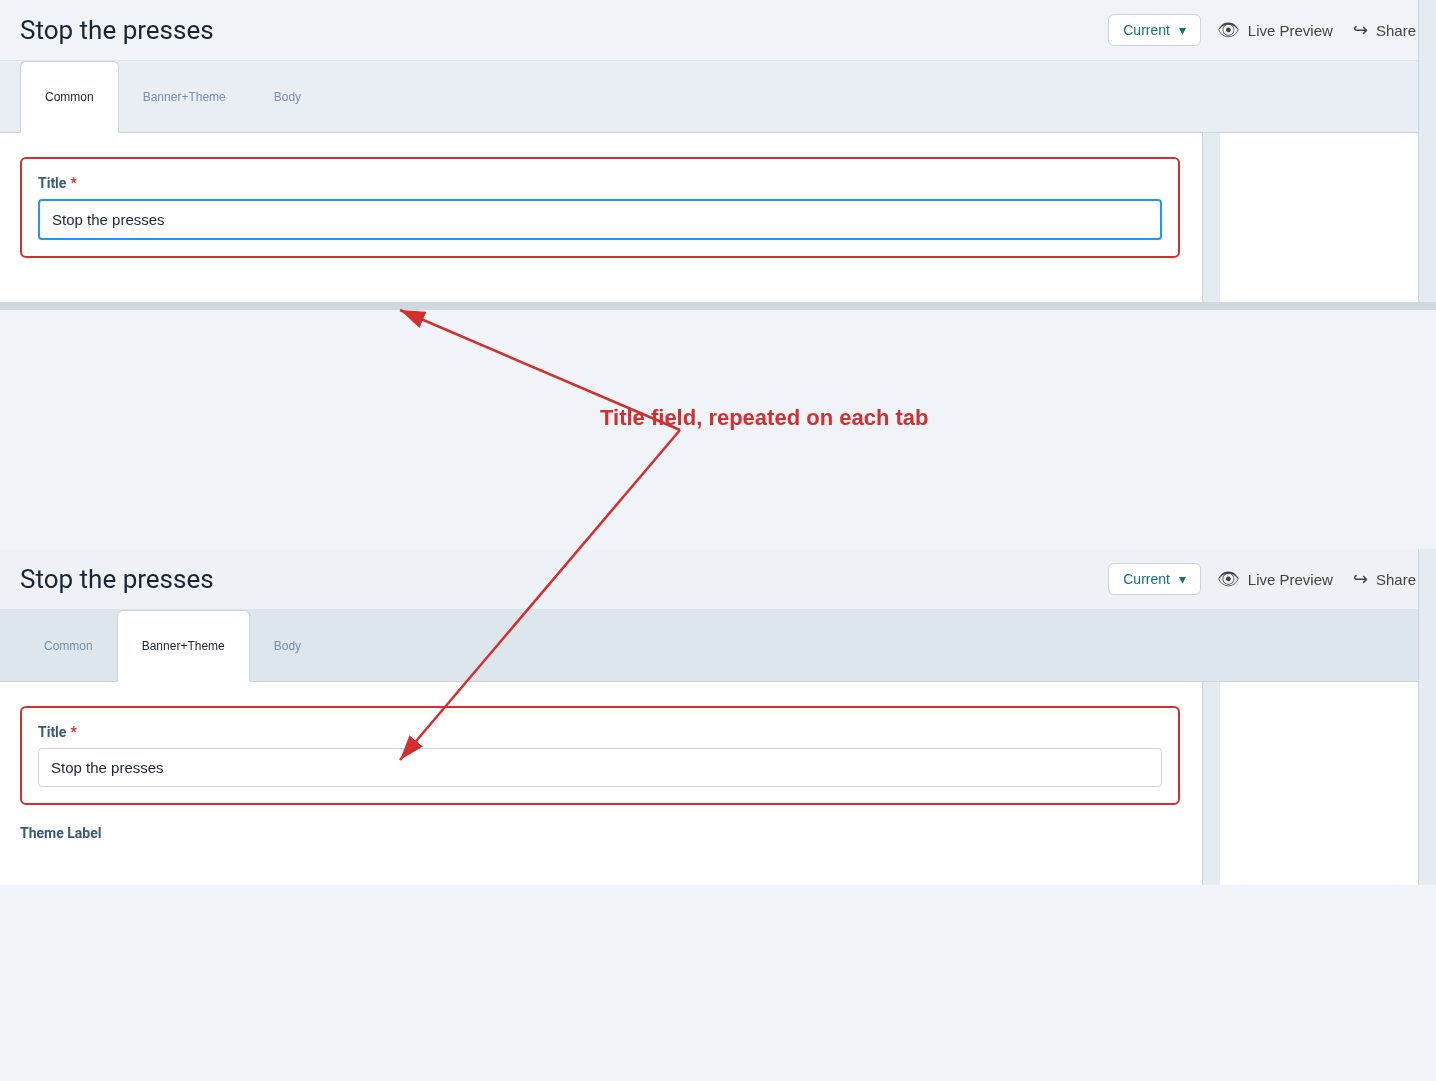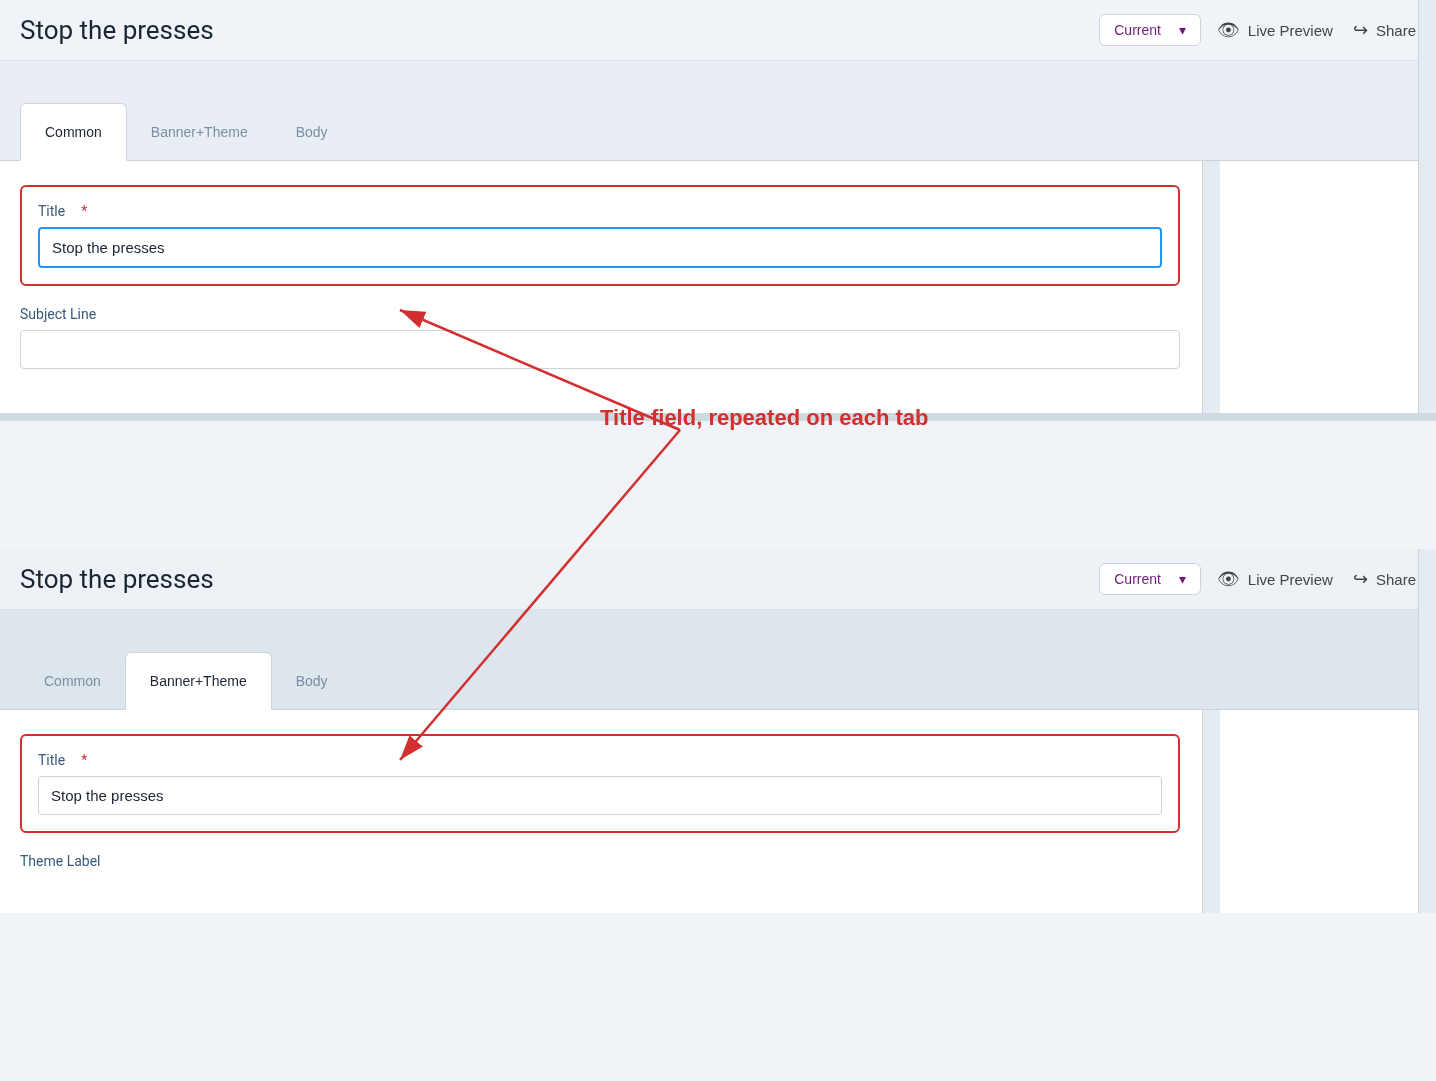--- a/index.html
+++ b/index.html
@@ -23,27 +23,27 @@
     .header-title {
       font-size: 26px;
       font-weight: 400;
       color: #1a2533;
       flex: 1;
     }
 
     .version-dropdown {
       display: flex;
       align-items: center;
-      gap: 18px;
+      gap: 9px;
       padding: 7px 14px;
       border: 1px solid #ccd3db;
       border-radius: 6px;
       background: white;
       font-size: 14px;
-      color: #701a75;
+      color: #0f766e;
       cursor: pointer;
     }
 
     .header-actions {
       display: flex;
       align-items: center;
       gap: 20px;
       margin-left: auto;
     }
 
@@ -62,29 +62,28 @@
     
     .tabs {
       display: flex;
       background: #e8eef4;
       border-bottom: 1px solid #ccd3db;
       padding: 0 20px;
       gap: 0;
     }
 
     .tab {
-      padding: 20px 24px;
-      font-size: 14px;
+      padding: 28px 24px;
+      font-size: 12px;
       cursor: pointer;
       color: #7a8fa3;
       border: none;
       background: none;
       position: relative;
       border-radius: 6px 6px 0 0;
-      margin-top: 42px;
     }
 
     .tab.active {
       background: white;
       color: #1a2533;
       font-weight: 500;
       border: 1px solid #ccd3db;
       border-bottom: 1px solid white;
       margin-bottom: -1px;
       z-index: 1;
@@ -112,26 +111,26 @@
       margin-bottom: 20px;
       background: white;
     }
 
     .field-group {
       margin-bottom: 20px;
     }
 
     .field-label {
       font-size: 14px;
-      font-weight: 400;
+      font-weight: 700;
       color: #3a5a7a;
       margin-bottom: 8px;
       display: flex;
       align-items: center;
-      gap: 16px;
+      gap: 4px;
     }
 
     .required-star {
       color: #d32f2f;
       font-size: 14px;
     }
 
     .field-input {
       width: 100%;
       padding: 10px 12px;
@@ -232,24 +231,20 @@
       <div class="form-area" style="position:relative;">
 
         <div class="field-group-highlighted">
           <div class="field-label">
             <span>Title</span>
             <span class="required-star">*</span>
           </div>
           <input class="field-input focused" type="text" value="Stop the presses" style="">
         </div>
 
-        <div class="field-group">
-          <div class="field-label">Subject Line</div>
-          <input class="field-input-plain" type="text" value="" style="">
-        </div>
 
         <div class="side-strip" style="position:absolute;right:-20px;top:0;height:100%;"></div>
       </div>
     </div>
   </div>
 
   <svg style="position:absolute;top:0;left:0;width:1436px;height:1081px;pointer-events:none;z-index:100;">
 
     <defs>
       <marker id="arrowhead1" markerWidth="10" markerHeight="7" refX="10" refY="3.5" orient="auto">

